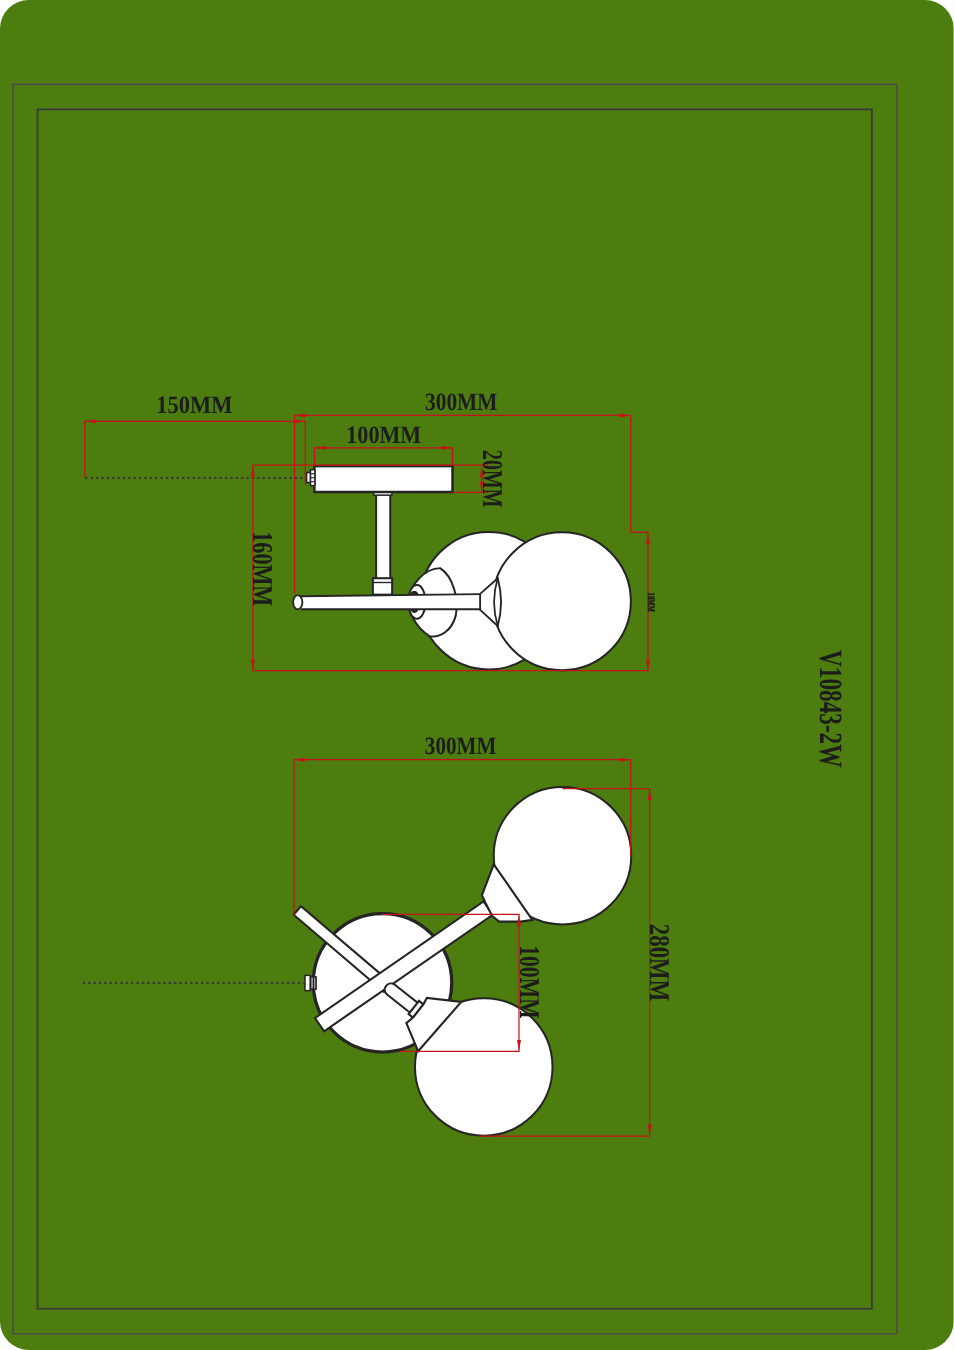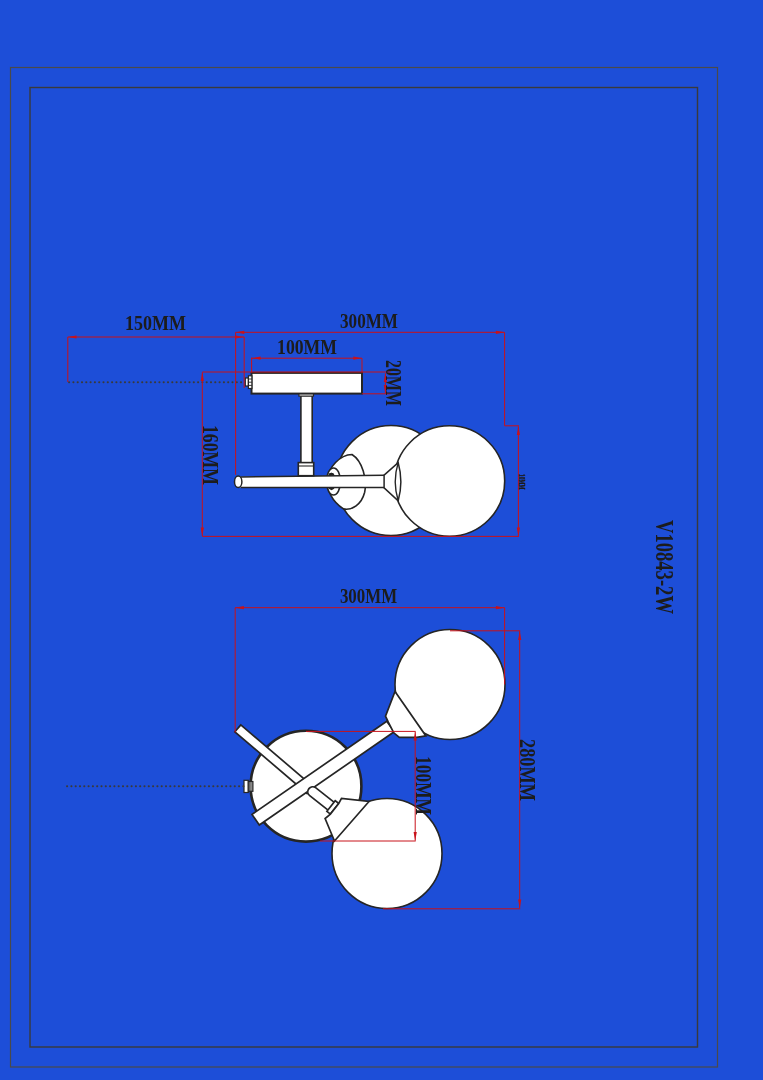--- a/index.html
+++ b/index.html
@@ -1,16 +1,16 @@
 <!DOCTYPE html>
 <html><head>
 <meta charset="utf-8">
 <style>
   html,body{margin:0;padding:0;background:#ffffff;}
-  #page{position:relative;width:763px;height:1080px;background:#1d4ed8;overflow:hidden;}
+  #page{position:relative;width:763px;height:1080px;background:#4d7c0f;overflow:hidden;border-radius:23px;}
   svg{position:absolute;left:0;top:0;}
   text{font-family:"Liberation Serif", serif;font-weight:bold;fill:#1c1c1c;}
 </style>
 </head>
 <body>
 <div id="page">
 <svg width="763" height="1080" viewBox="0 0 763 1080">
 
   <rect x="10.5" y="67.5" width="707" height="999.5" fill="none" stroke="#4a4a4a" stroke-width="1.2"></rect>
   <rect x="30" y="87.5" width="667.5" height="959.5" fill="none" stroke="#3a3a3a" stroke-width="1.4"></rect>

